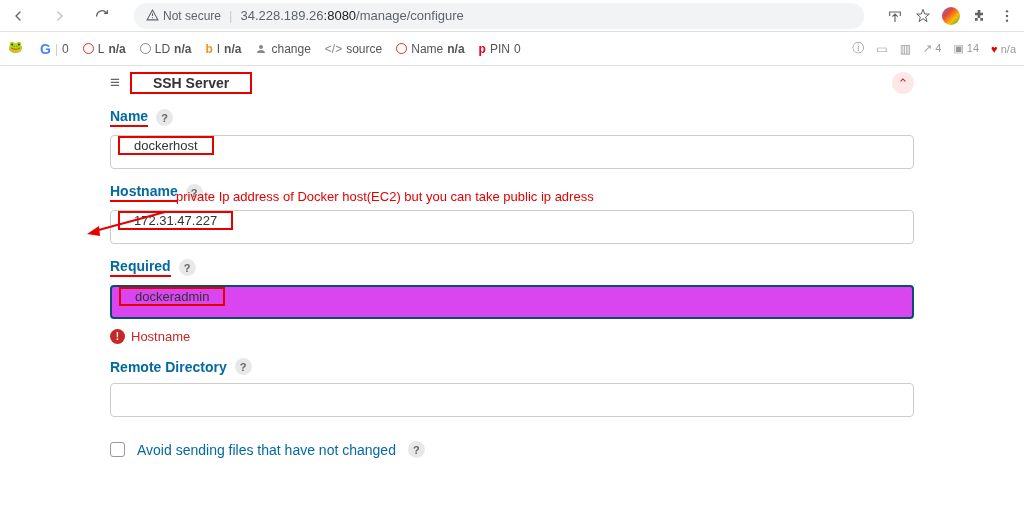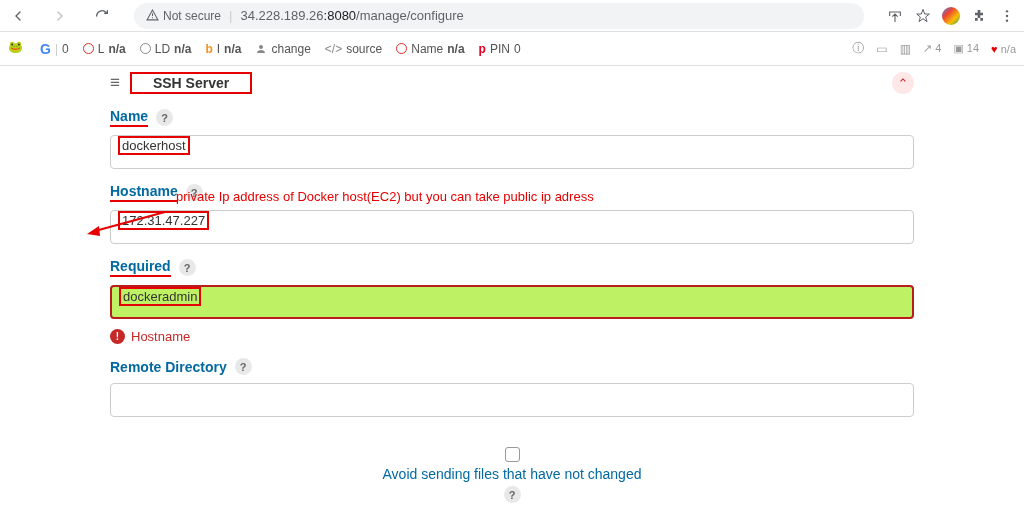--- a/index.html
+++ b/index.html
@@ -24,25 +24,25 @@
     .section-head { display: flex; align-items: center; gap: 10px; margin-top: 6px; }
     .drag-icon { color: #666; font-size: 17px; }
     .section-title { border: 2.5px solid #e60000; padding: 1px 21px; font-weight: 700; font-size: 14px; color: #333; }
     .collapse-chev { margin-left: auto; color: #c62828; font-size: 13px; background: #fde7e7; width: 22px; height: 22px; border-radius: 50%; display: flex; align-items: center; justify-content: center; }
     .form-group { margin-top: 14px; }
     .label-row { display: flex; align-items: center; gap: 8px; }
     .label { font-weight: 600; font-size: 14px; color: #0369a1; }
     .label.underlined { border-bottom: 2.5px solid #e60000; padding-bottom: 1px; }
     .help-icon { width: 17px; height: 17px; border-radius: 50%; background: #e8e8e8; color: #666; font-size: 11px; display: flex; align-items: center; justify-content: center; font-weight: 600; }
     .input-field { width: 100%; height: 34px; border: 1px solid #ccc; border-radius: 4px; padding: 0 10px; margin-top: 8px; font-size: 13px; color: #333; }
-    .input-field.active { border: 2px solid #b91c1c; background: #bef264; }
-    .value-box { display: inline-block; border: 2.5px solid #e60000; padding: 0 2px; margin-left: -3px; }
+    .input-field.active { border: 2px solid #0c4a6e; background: #d946ef; }
+    .value-box { display: inline-block; border: 2.5px solid #e60000; padding: 0 14px; margin-left: -3px; }
     .required-row { display: flex; align-items: center; gap: 6px; margin-top: 10px; color: #c62828; font-size: 13px; font-weight: 500; }
     .err-icon { width: 15px; height: 15px; border-radius: 50%; background: #c62828; color: #fff; font-size: 10px; display: flex; align-items: center; justify-content: center; font-weight: 700; }
-    .checkbox-row { display: flex; align-items: center; gap: 4px; margin-top: 30px; flex-direction: column; }
+    .checkbox-row { display: flex; align-items: center; gap: 12px; margin-top: 24px; }
     .checkbox { width: 15px; height: 15px; border: 1px solid #999; border-radius: 3px; }
     .annotation { position: absolute; color: #e60000; font-size: 13px; line-height: 1.35; }
     .arrow-line { stroke: #e60000; stroke-width: 2; fill: none; }
     .arrow-head { fill: #e60000; }
     .favicon { width: 18px; height: 18px; display: flex; }
     .g-logo { font-weight: 600; color: #4285f4; font-size: 14px; }
     .divider { color: #ccc; }
     .heart { color: #e60000; }
   </style>
 </head>

